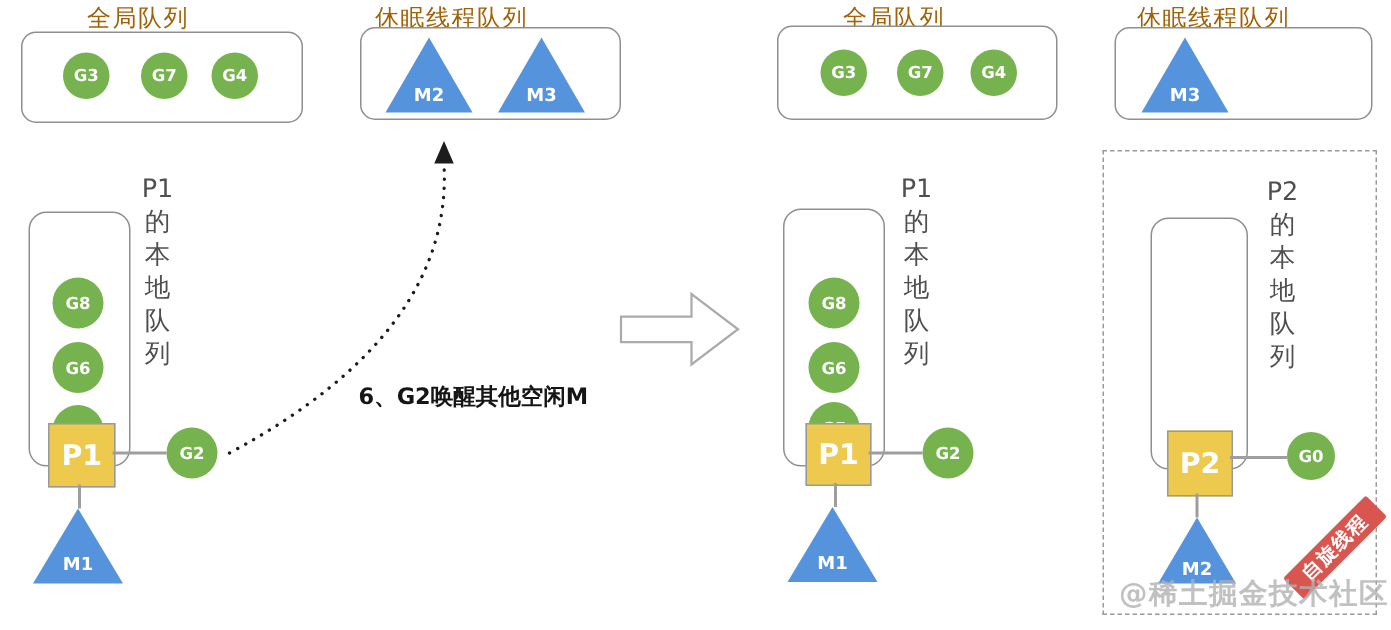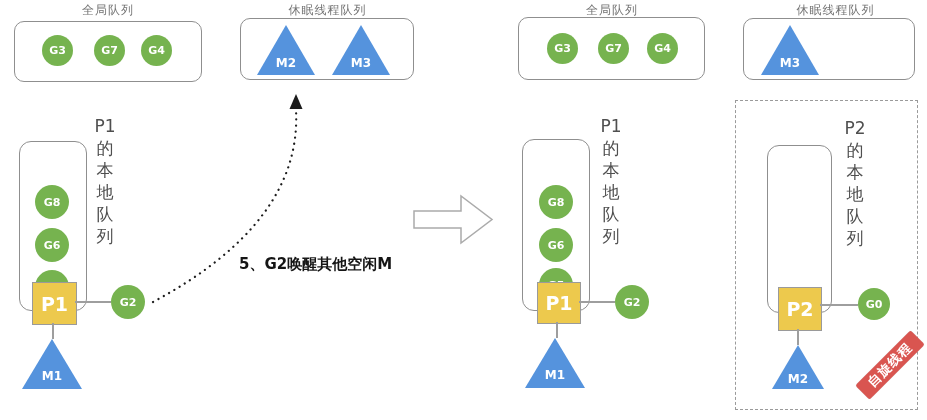--- a/index.html
+++ b/index.html
@@ -1,18 +1,18 @@
 <!DOCTYPE html>
 <html><head>
 <meta charset="utf-8">
 <style>
   html,body{margin:0;padding:0;background:#fff;}
   #canvas{position:relative;width:927px;height:420px;background:#fff;overflow:hidden;
           font-family:"DejaVu Sans","Liberation Sans",sans-serif;}
-  .queue-title{position:absolute;font-size:12px;color:#737373;text-align:center;letter-spacing:1px;}
+  .queue-title{position:absolute;font-size:16px;color:#a16207;letter-spacing:1px;}
   .round-box{position:absolute;border:1.5px solid #8f8f8f;border-radius:10px;background:#fff;}
   .local-queue{position:absolute;border:1.5px solid #8f8f8f;border-radius:12px;background:#fff;margin-top:34px;}
   .g-circle{position:absolute;border-radius:50%;background:#76b34f;display:flex;align-items:center;
             justify-content:center;color:#fff;font-weight:bold;text-align:right;}
   .g-sm{width:31px;height:31px;font-size:11px;}
   .g-md{width:34px;height:34px;font-size:11px;}
   .tri{position:absolute;}
   .tri svg{display:block;}
   .tri-label{position:absolute;left:0;right:0;bottom:7px;text-align:center;color:#fff;
              font-weight:bold;font-size:12px;}
@@ -80,21 +80,21 @@
       <polygon points="32,1 62,51 2,51" fill="#5593dd"></polygon>
       </svg>
     <span class="tri-label">M1</span>
   </div>
 
   <svg class="overlay" width="927" height="420" viewBox="0 0 927 420">
     <path d="M 153 302 Q 302 222 296 110" fill="none" stroke="#1c1c1c" stroke-width="2.2" stroke-dasharray="0.1 6" stroke-linecap="round"></path>
     <polygon points="296,94 289.5,109 302.5,109" fill="#1c1c1c"></polygon>
     <polygon points="414,211 461,211 461,196 492,219.5 461,243 461,228 414,228" fill="#ffffff" stroke="#ababab" stroke-width="1.5"></polygon>
   </svg>
-  <div class="caption" style="left:239px;top:255px;">5、G2唤醒其他空闲M</div>
+  <div class="caption" style="left:239px;top:255px;">6、G2唤醒其他空闲M</div>
 
   <div class="queue-title" style="left:562px;top:2px;width:100px;">全局队列</div>
   <div class="round-box" style="left:518px;top:17px;width:185px;height:61px;">
     <div class="g-circle g-sm" style="left:28px;top:15px;">G3</div>
     <div class="g-circle g-sm" style="left:79px;top:15px;">G7</div>
     <div class="g-circle g-sm" style="left:128px;top:15px;">G4</div>
   </div>
 
   <div class="queue-title" style="left:758px;top:2px;width:155px;">休眠线程队列</div>
   <div class="round-box" style="left:743px;top:18px;width:170px;height:60px;">
@@ -143,14 +143,15 @@
   <div class="g-circle g-md" style="left:858px;top:288px;width:32px;height:32px;">G0</div>
   <div class="conn-v" style="left:797px;top:329px;height:16px;"></div>
   <div class="tri" style="left:770px;top:344px;">
     <svg width="56" height="46" viewBox="0 0 56 46">
       <polygon points="28,1 54,45 2,45" fill="#5593dd"></polygon>
       </svg>
     <span class="tri-label" style="bottom:4px;">M2</span>
   </div>
   <div class="ribbon" style="left:851px;top:355px;width:78px;height:20px;">自旋线程</div>
 
+  <div class="watermark" style="left:746px;top:383px;">@稀土掘金技术社区</div>
 
 </div>
 
 </body></html>

